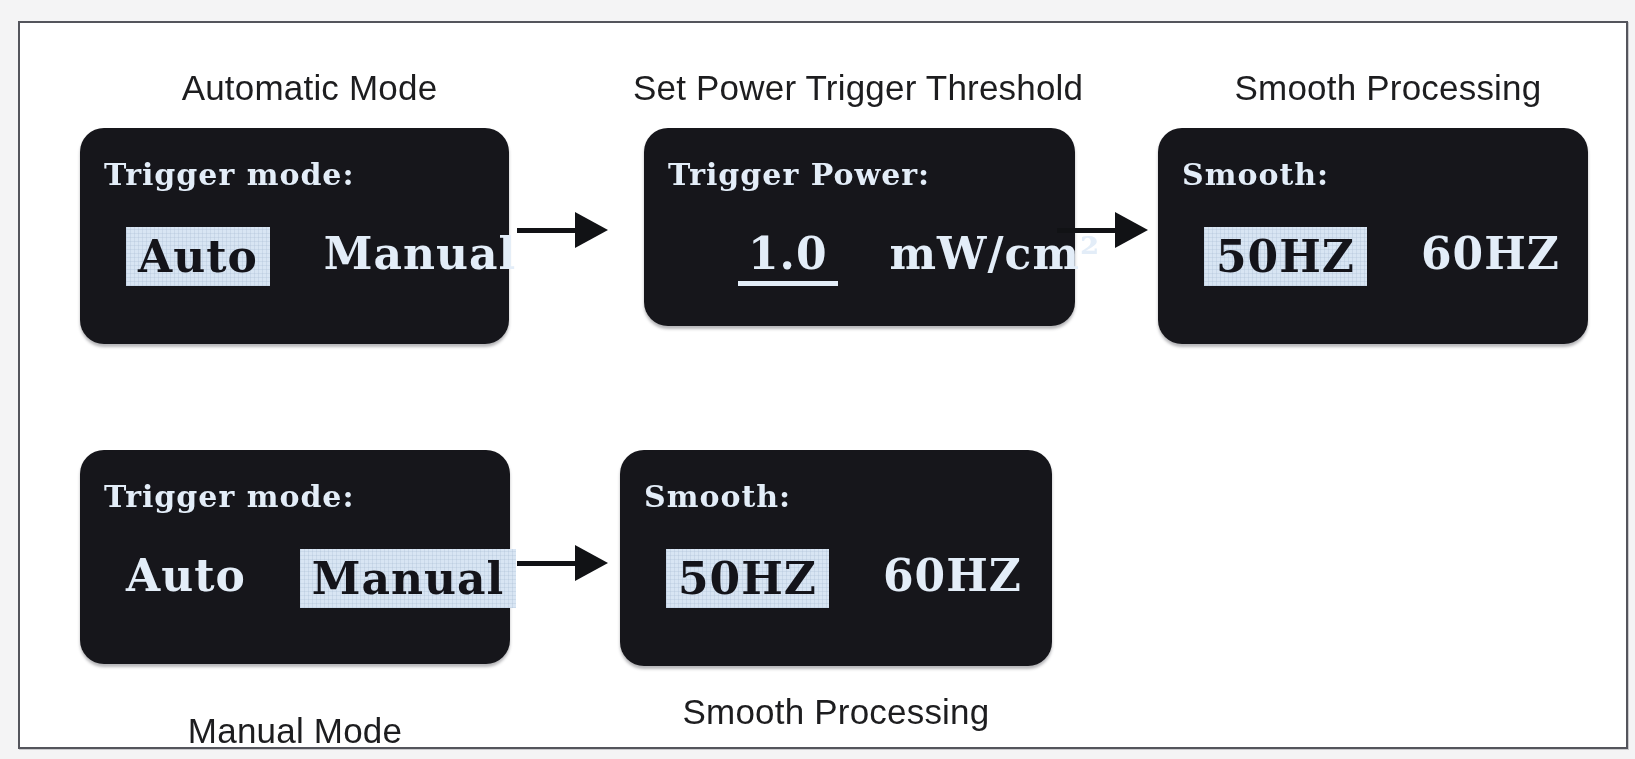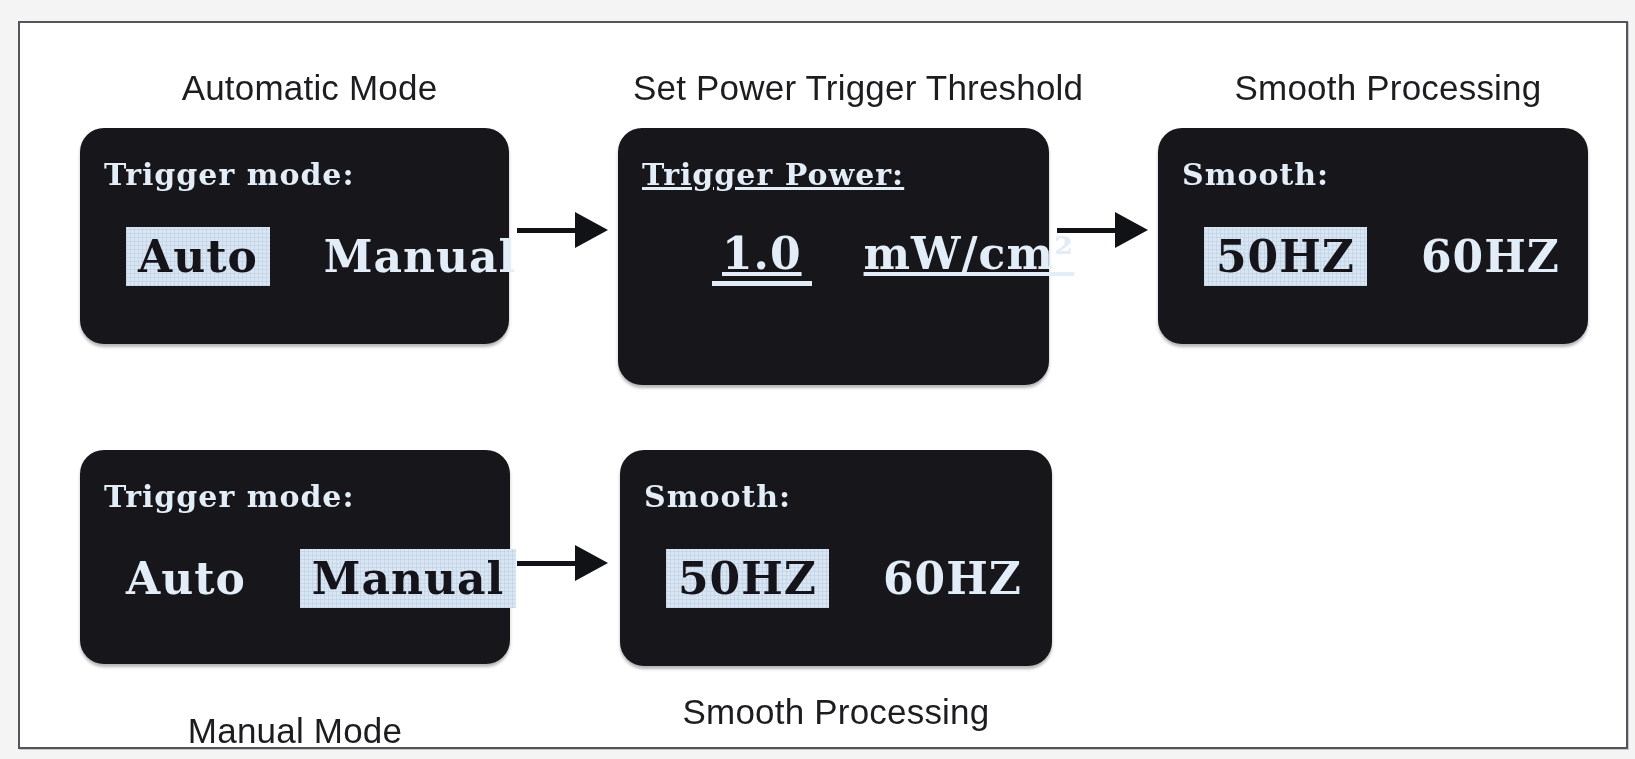--- a/index.html
+++ b/index.html
@@ -32,30 +32,30 @@
     position:absolute;
     background:#16161b;
     border-radius:24px;
     color:#e3edf8;
     font-family:"DejaVu Serif","Liberation Serif",serif;
     font-weight:bold;
     padding:20px 24px;
     box-shadow:0 3px 3px rgba(50,50,58,0.35);
   }
   .s1 { left:80px;   top:128px; width:429px; height:216px; }
-  .s2 { left:618px;  top:128px; width:431px; height:257px;text-decoration:underline; }
+  .s2 { left:644px;  top:128px; width:431px; height:198px; }
   .s3 { left:1158px; top:128px; width:430px; height:216px; }
   .s4 { left:80px;   top:450px; width:430px; height:214px; }
   .s5 { left:620px;  top:450px; width:432px; height:216px; }
 
   .screen-title {
     font-size:30px; line-height:53px; letter-spacing:1px; white-space:nowrap;
   }
   .options-row {
-    display:flex; align-items:center; gap:54px;
+    display:flex; gap:54px;
     margin:26px 0 0 22px;
     font-size:44px; line-height:53px; white-space:nowrap;
   }
   .option { letter-spacing:1px; }
   .option.selected {
     background:#d8e5f3;
     background-image:
       repeating-linear-gradient(0deg, rgba(160,180,205,0.25) 0 1px, transparent 1px 4px),
       repeating-linear-gradient(90deg, rgba(160,180,205,0.25) 0 1px, transparent 1px 4px);
     color:#14141a;

